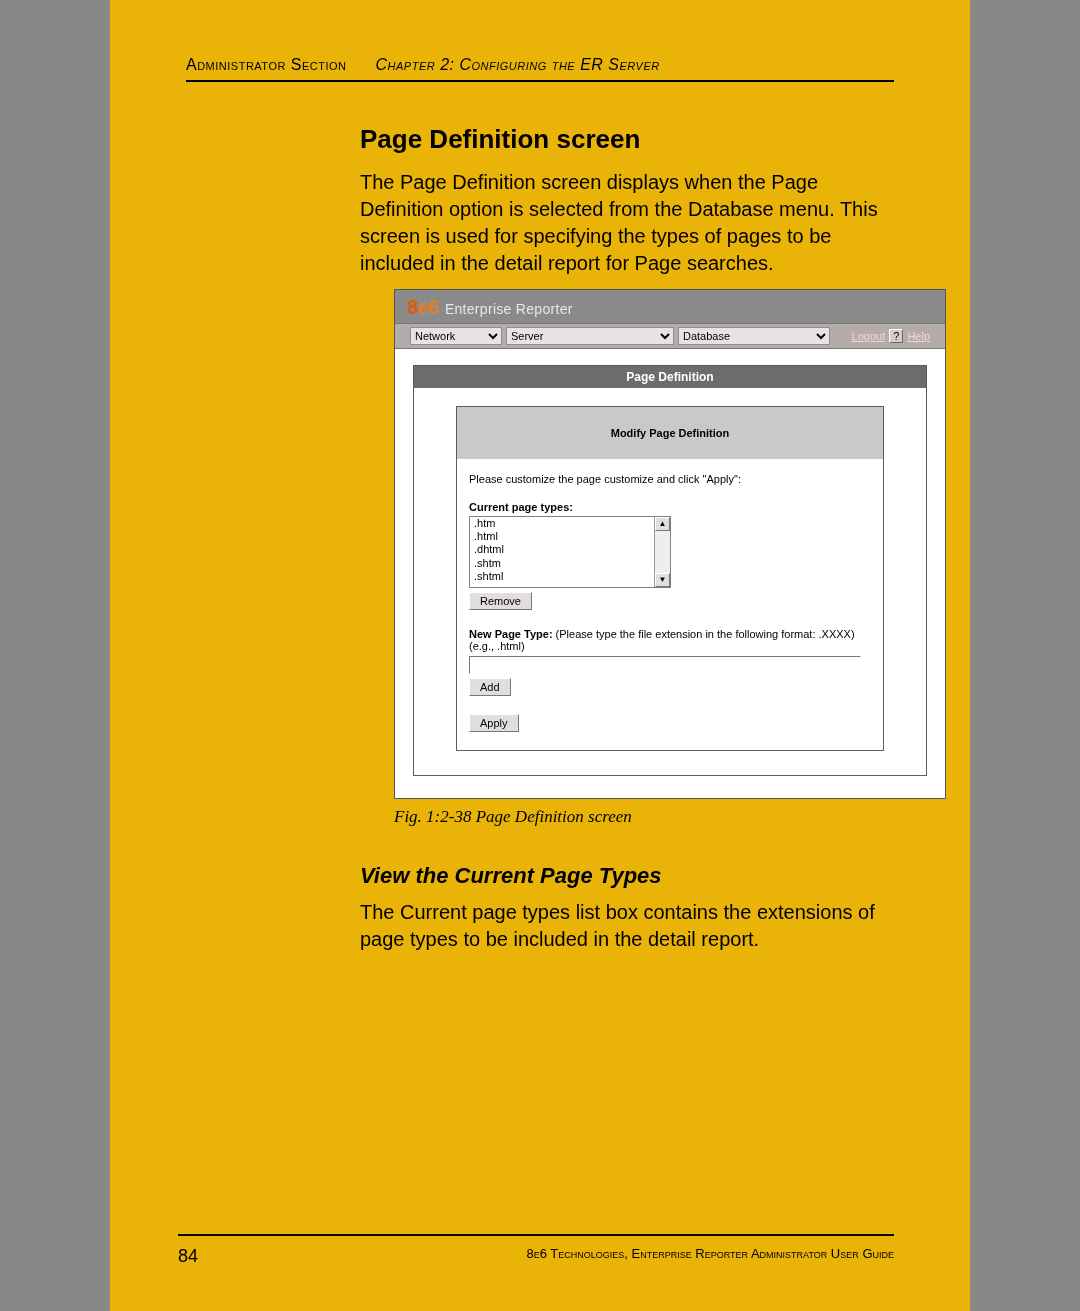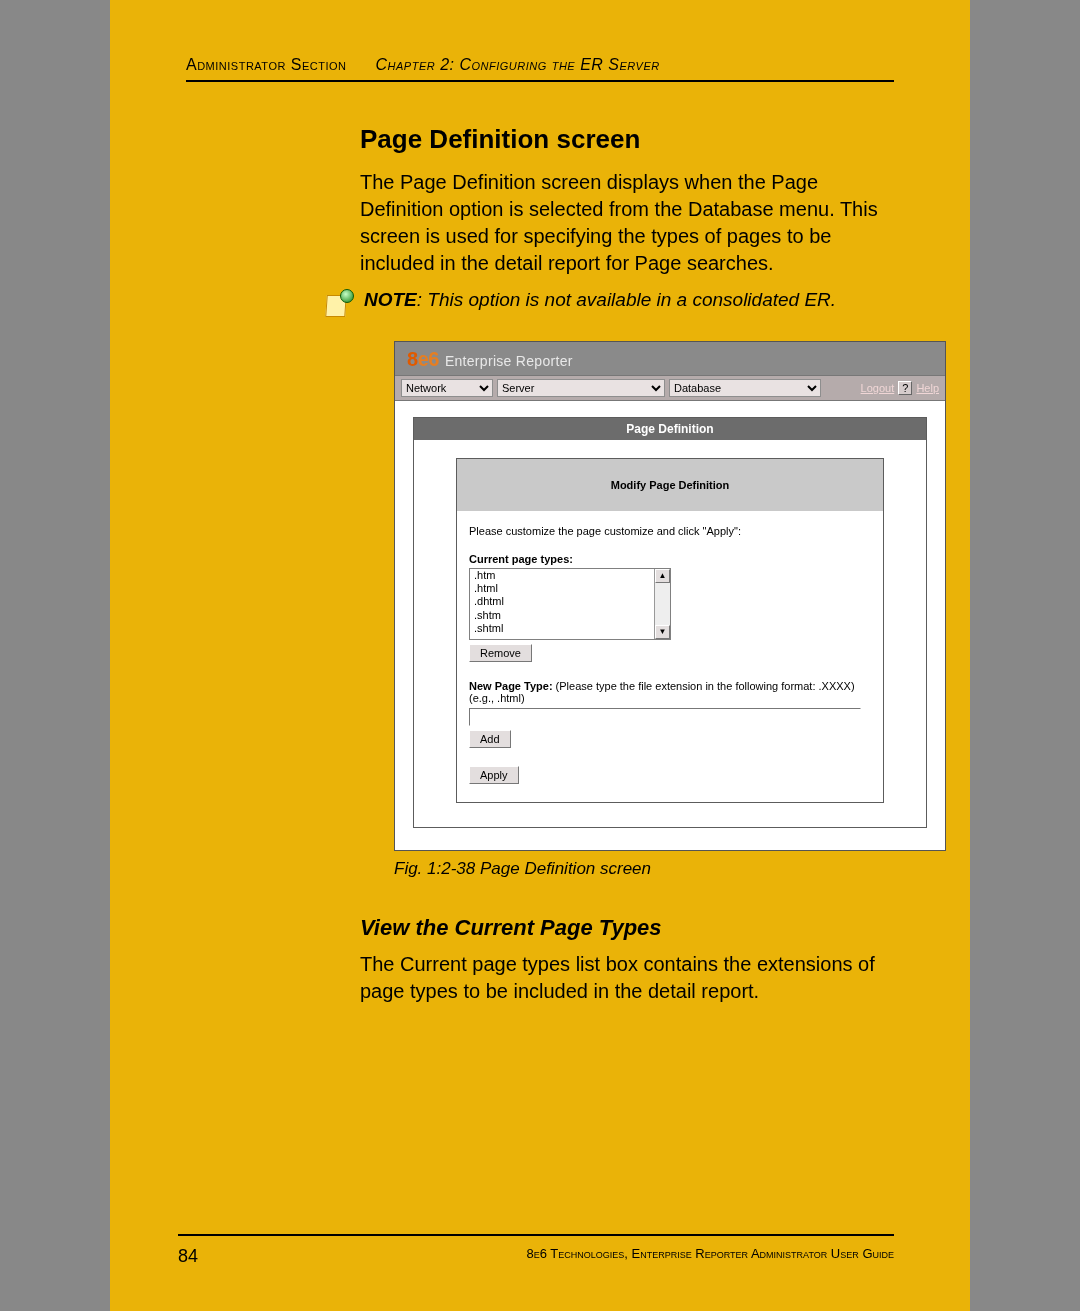--- a/index.html
+++ b/index.html
@@ -91,21 +91,21 @@
     align-items: baseline;
     gap: 6px;
   }
   .logo-8e6 { font-weight: bold; color: #e67e22; font-size: 20px; letter-spacing: -0.5px; }
   .logo-8e6 .eight { color: #e05a00; }
   .banner-prod { font-size: 14px; letter-spacing: 0.3px; color: #e8e8e8; }
 
   .menubar {
     display: flex;
     gap: 4px;
-    padding: 3px 6px;
+    padding: 3px 15px;
     align-items: center;
     background: #b5abab;
     border-top: 1px solid #777;
     border-bottom: 1px solid #777;
   }
   .menubar select {
     font-size: 11px;
     height: 18px;
     background: #e9e2e2;
     border: 1px solid #8e8e8e;
@@ -220,21 +220,21 @@
     background: #fff;
     font-size: 11px;
     padding: 0 4px;
     display: block;
   }
 
   .fig-caption {
     font-style: italic;
     font-size: 17px;
     margin-top: 8px;
-    font-family: Liberation Sans, sans-serif;
+    font-family: Liberation Serif, serif;
   }
   h3.subhead {
     font-size: 22px;
     font-weight: bold;
     font-style: italic;
     margin: 36px 0 10px 0;
     font-family: Arial, sans-serif;
   }
   .footer {
     position: absolute;
@@ -258,29 +258,20 @@
     <span class="sec">Administrator Section</span>
     <span class="chap">Chapter 2: Configuring the ER Server</span>
   </div>
 
   <div class="content">
     <h2 class="section-title">Page Definition screen</h2>
     <p class="body">The Page Definition screen displays when the Page Definition option is selected from the Database menu. This screen is used for specifying the types of pages to be included in the detail report for Page searches.</p>
   </div>
 
   <div class="content">
-    <div class="note-row" style="margin-left:-36px;">
-      <div class="note-icon">
-        <div class="paper"></div>
-        <div class="dot"></div>
-      </div>
-      <div class="note-text">
-        <b>NOTE</b><span>: This option is not available in a consolidated ER.</span>
-      </div>
-    </div>
 
     <div class="figure">
       <div class="app-window">
         <div class="app-banner">
           <span class="logo-8e6"><span class="eight">8</span><span>e6</span></span>
           <span class="banner-prod">Enterprise Reporter</span>
         </div>
         <div class="menubar">
           <select class="sel-network">
             <option>Network</option>

